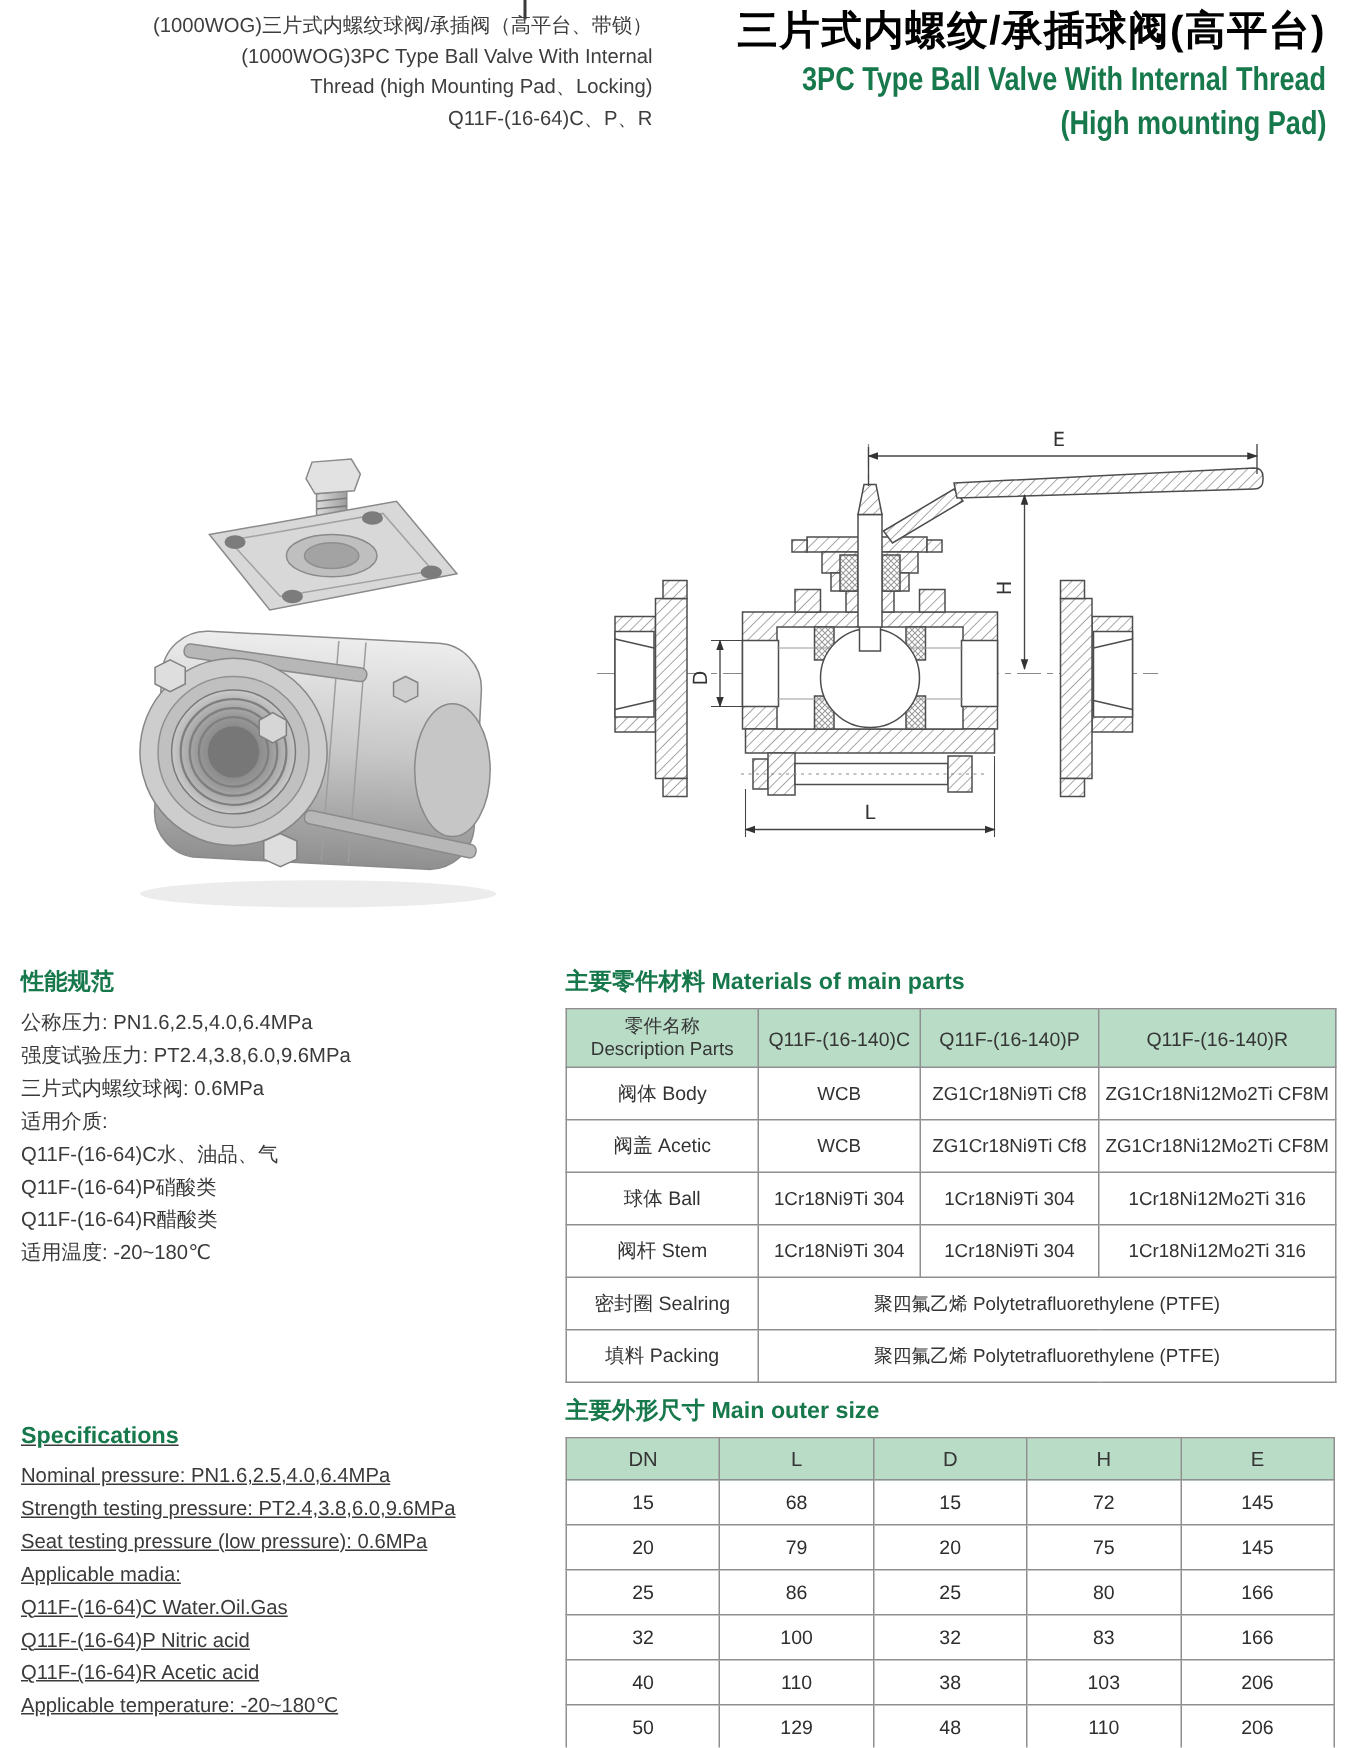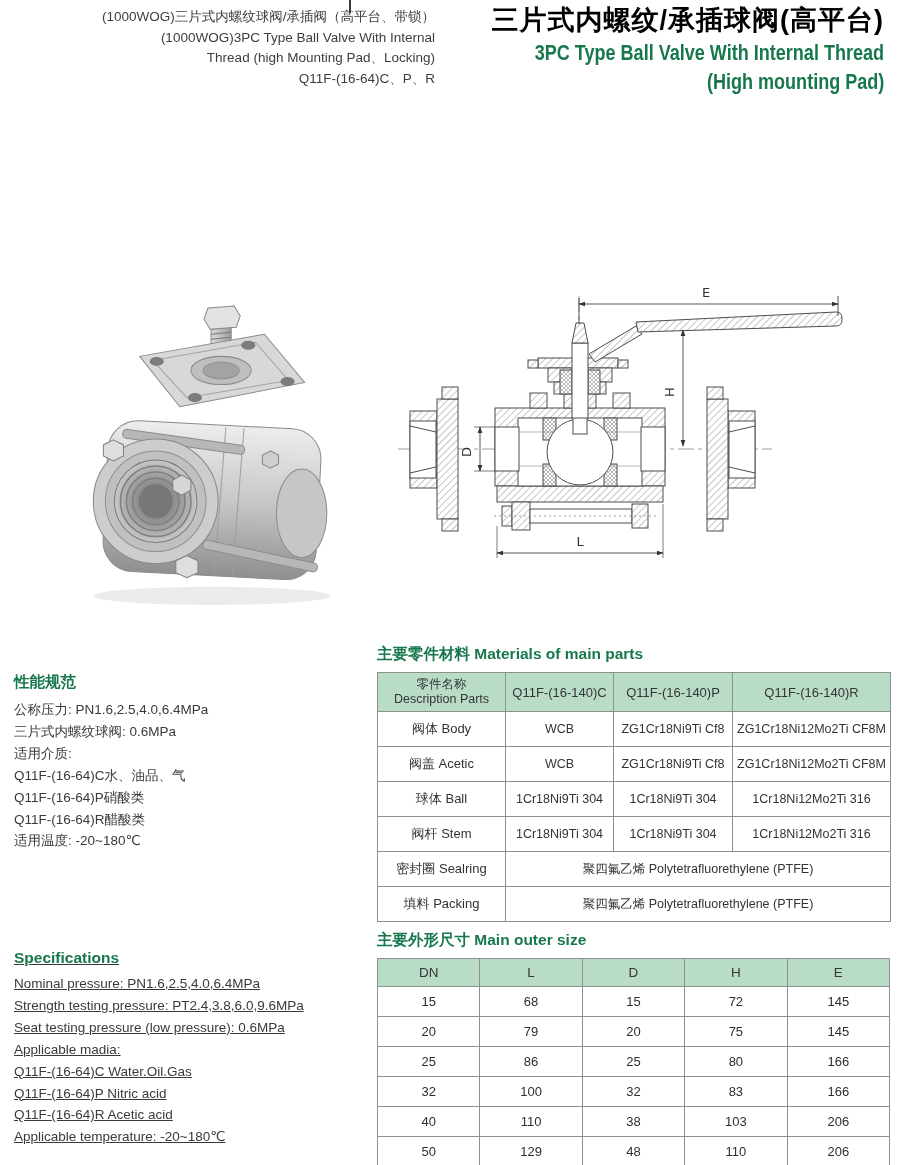--- a/index.html
+++ b/index.html
@@ -18,21 +18,21 @@
   .title-block{position:absolute;right:16px;top:2px;text-align:right;}
   .title-zh{font-size:27px;font-weight:700;color:#000000;letter-spacing:1px;line-height:36px;}
   .title-en{color:#17784c;font-weight:700;font-size:22px;line-height:29px;}
   .title-en .scale{display:inline-block;transform:scaleX(0.82);transform-origin:100% 50%;white-space:nowrap;}
 
   .photo{position:absolute;left:50px;top:298px;width:308px;height:314px;}
   .drawing{position:absolute;left:390px;top:266px;width:505px;height:335px;}
 
   
   .spec{position:absolute;left:14px;width:365px;}
-  .spec.zh{top:672px;}
+  .spec.zh{top:644px;}
   .spec.en{top:949px;text-decoration:underline;}
   .spec .heading{color:#17784c;font-weight:700;font-size:15.5px;margin:0 0 6px 0;}
   .spec .line{font-size:13.5px;color:#3a3a3a;line-height:21.9px;white-space:nowrap;}
 
   
   .tblock{position:absolute;left:377px;width:513px;}
   .tblock.materials{top:644px;}
   .tblock.size{top:930px;}
   .tbl-title{color:#17784c;font-weight:700;font-size:15.5px;margin:0 0 7px 0;}
   table{border-collapse:collapse;width:513px;table-layout:fixed;}
@@ -226,20 +226,21 @@
   </g>
   <text x="316" y="31" font-size="13" fill="#333" text-anchor="middle">E</text>
   <text transform="translate(284 126) rotate(-90)" font-size="13" fill="#333" text-anchor="middle">H</text>
   <text transform="translate(81 186) rotate(-90)" font-size="13" fill="#333" text-anchor="middle">D</text>
   <text x="190" y="280" font-size="13" fill="#333" text-anchor="middle">L</text>
 </svg>
 
 <div class="spec zh">
   <div class="heading">性能规范</div>
   <div class="line">公称压力: PN1.6,2.5,4.0,6.4MPa</div>
+  <div class="line">强度试验压力: PT2.4,3.8,6.0,9.6MPa</div>
   <div class="line">三片式内螺纹球阀: 0.6MPa</div>
   <div class="line">适用介质:</div>
   <div class="line">Q11F-(16-64)C水、油品、气</div>
   <div class="line">Q11F-(16-64)P硝酸类</div>
   <div class="line">Q11F-(16-64)R醋酸类</div>
   <div class="line">适用温度: -20~180℃</div>
 </div>
 
 <div class="spec en">
   <div class="heading">Specifications</div>

